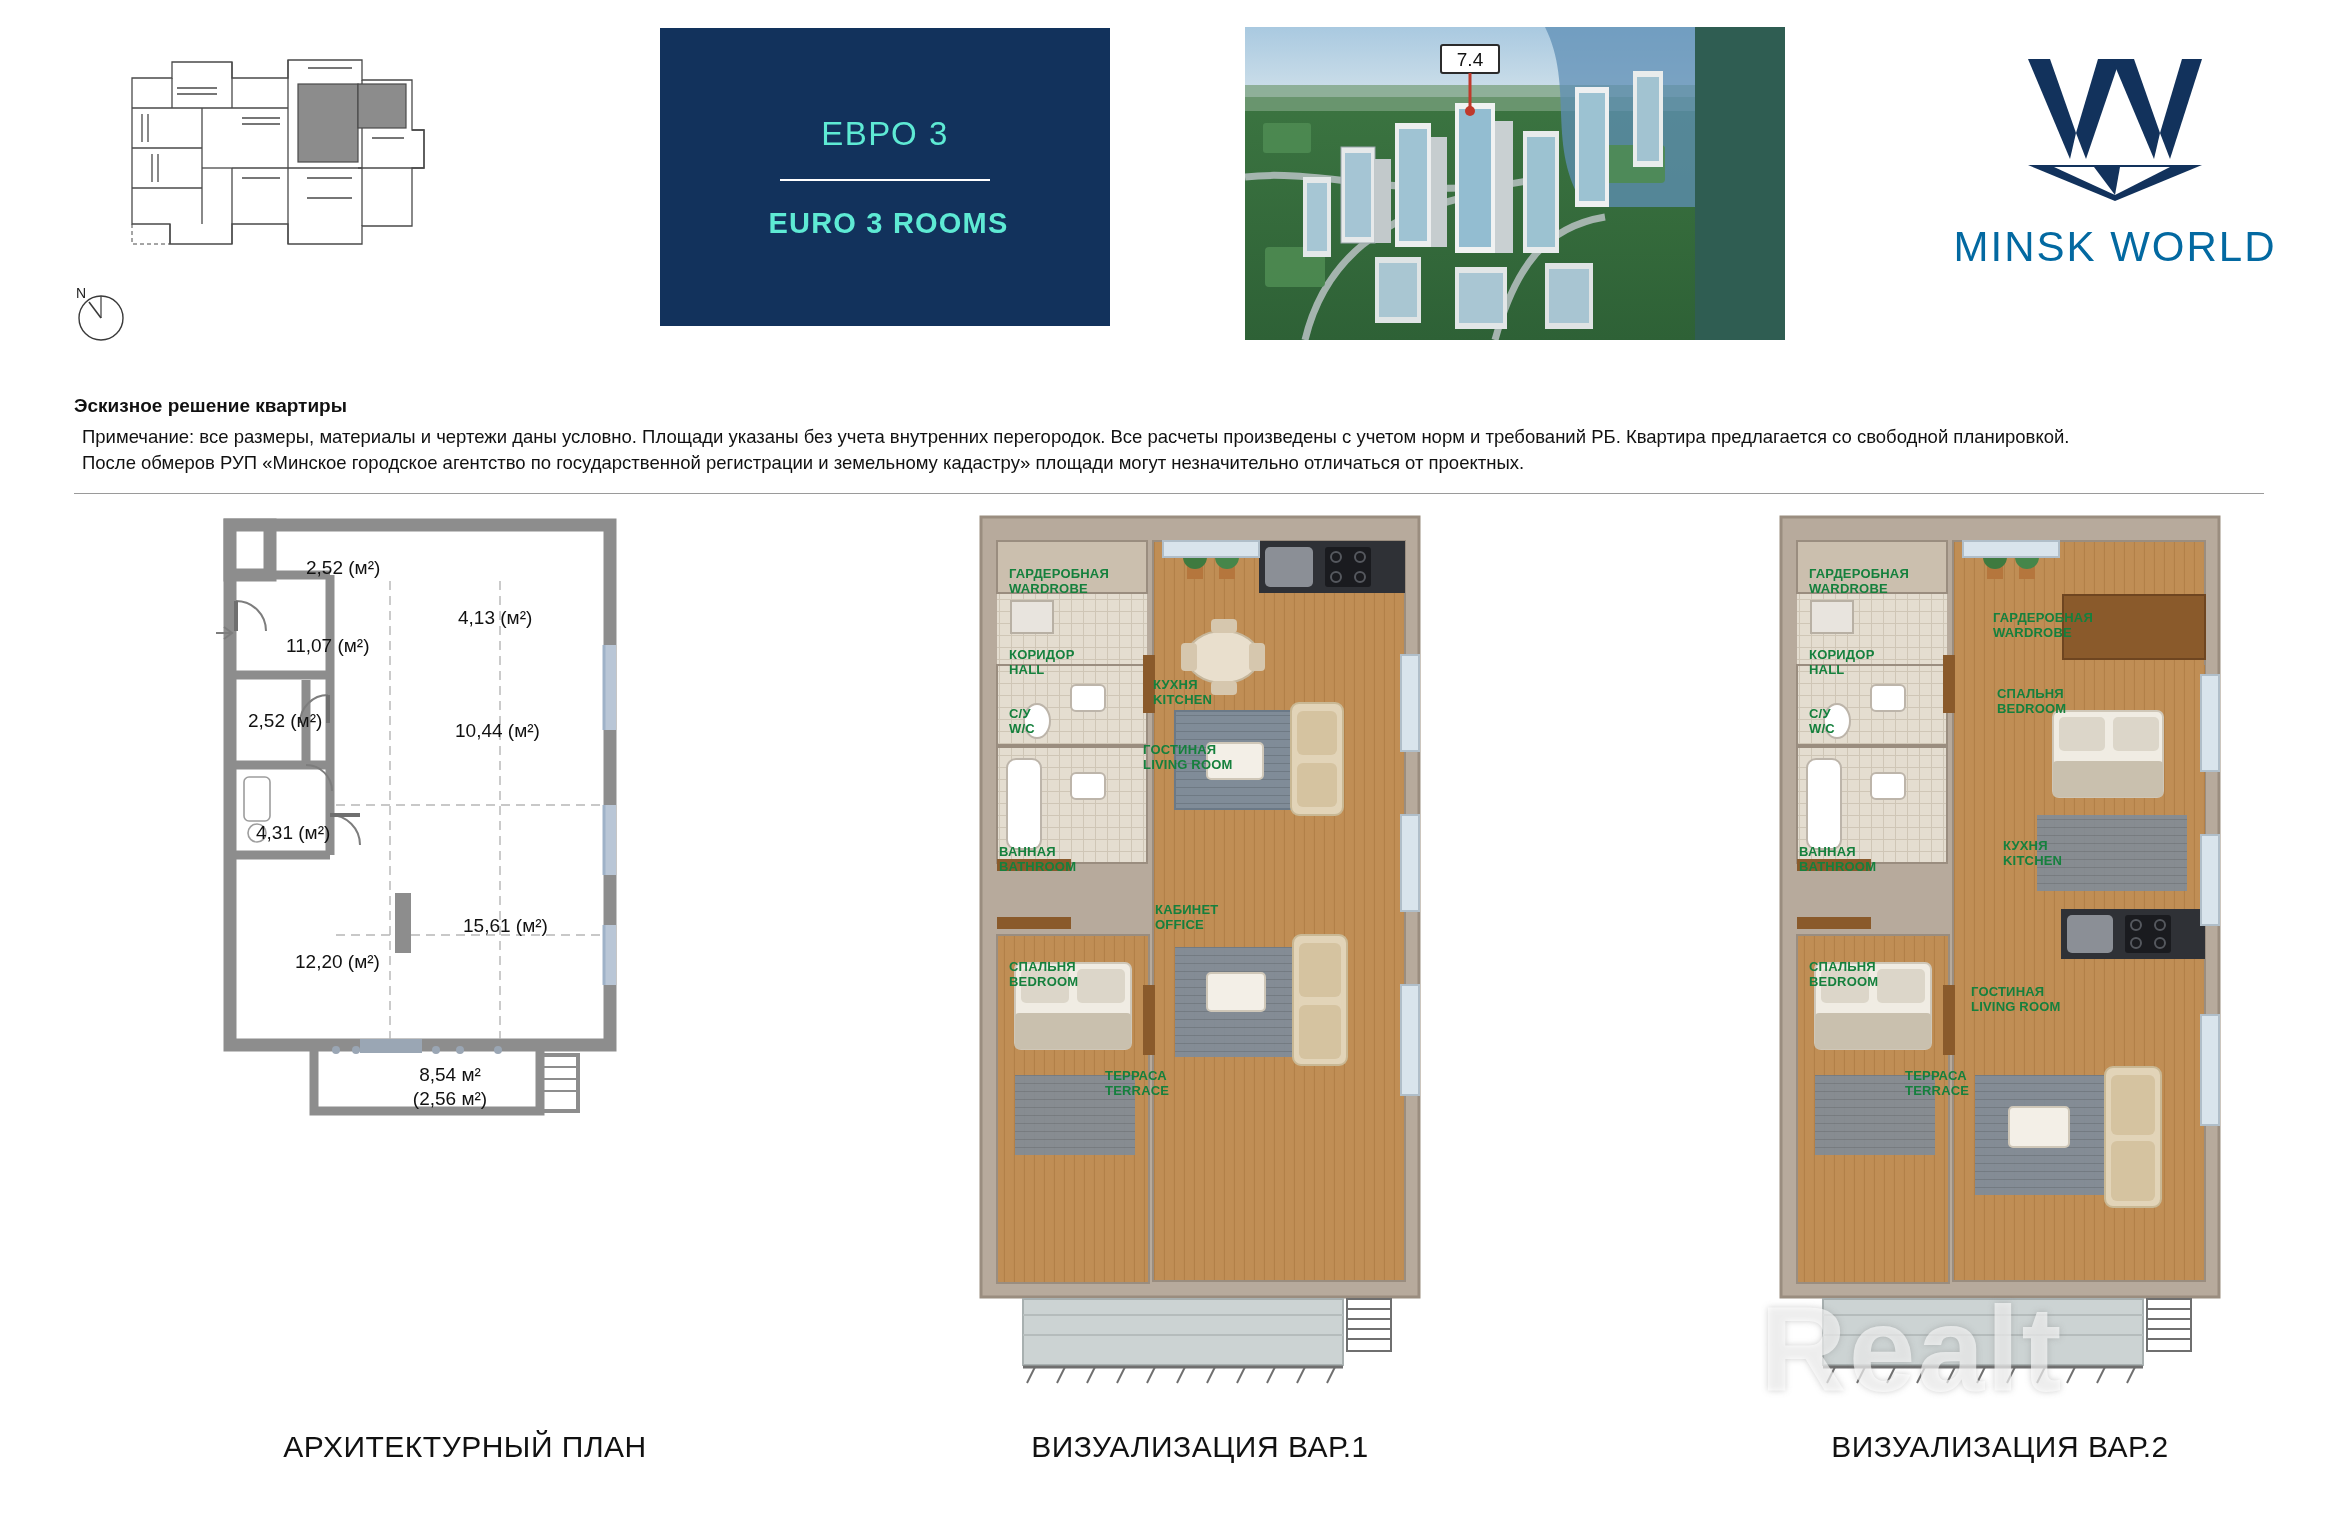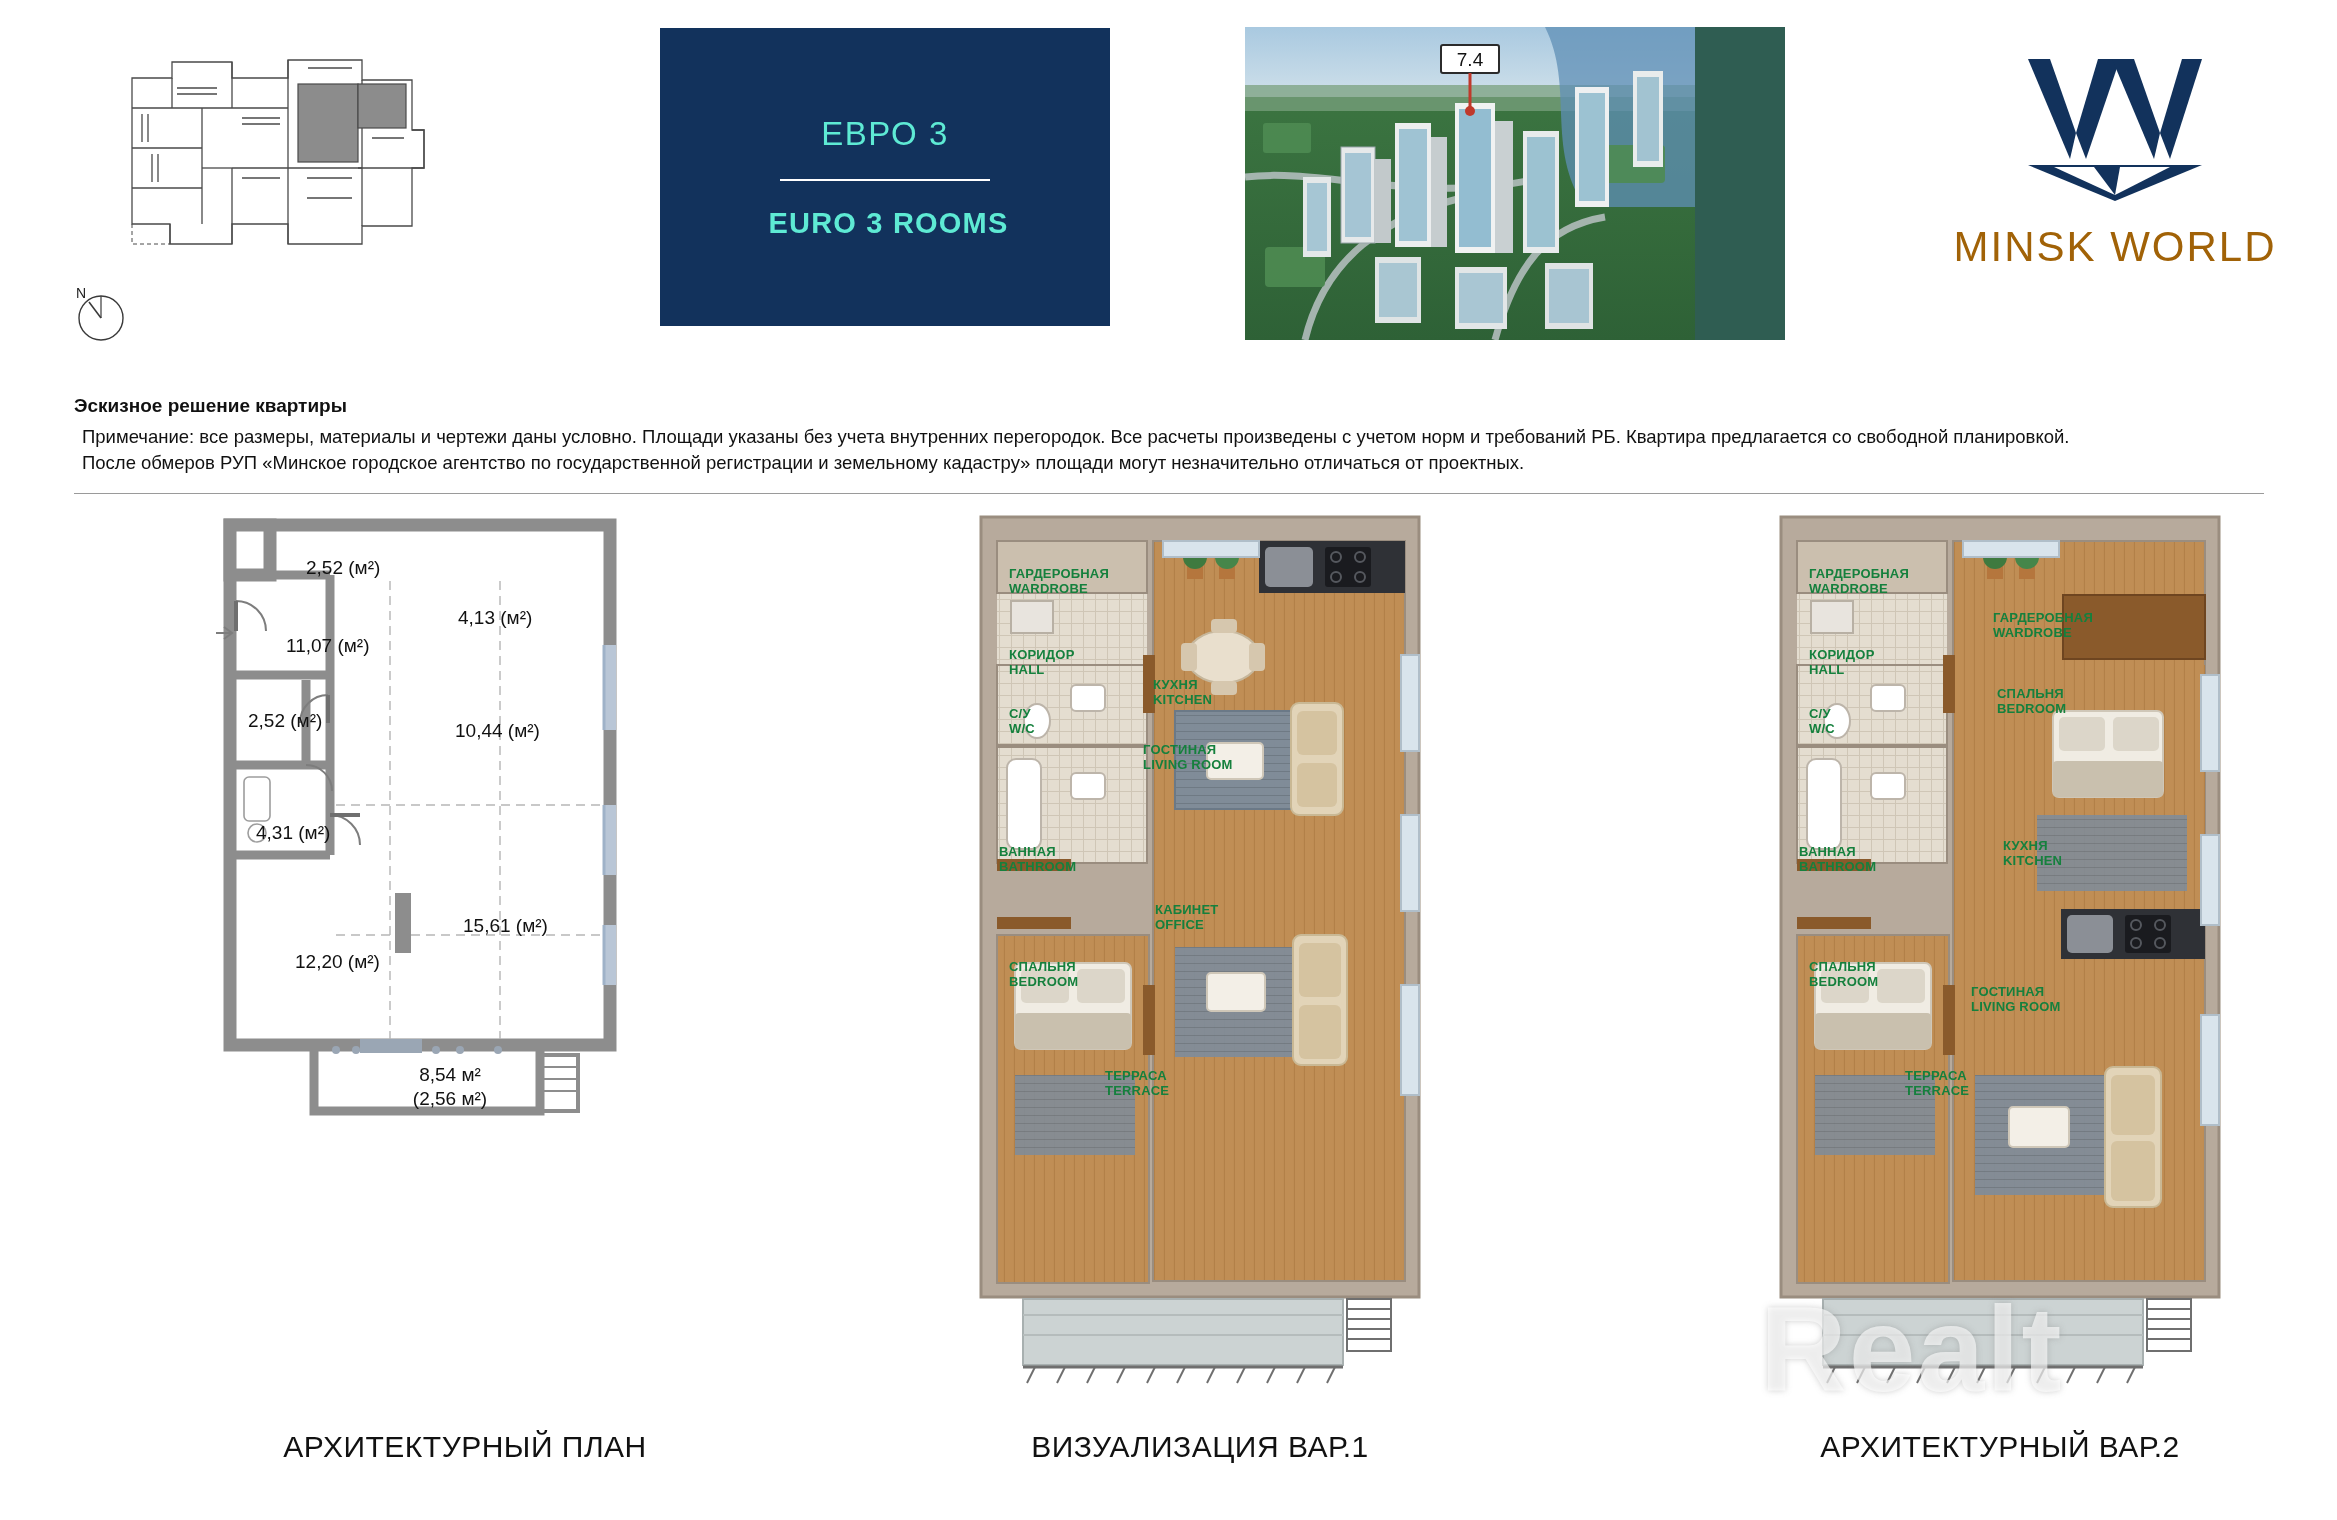--- a/index.html
+++ b/index.html
@@ -91,21 +91,21 @@
     width: 420px; height: 260px;
     display: flex;
     flex-direction: column;
     align-items: center;
   }
   .logo-mark { width: 190px; height: 150px; }
   .logo-text {
     margin-top: 18px;
     font-size: 42px;
     letter-spacing: 2px;
-    color: #a16207;
+    color: #0369a1;
     font-weight: 400;
   }
 
   
   .note {
     position: absolute;
     left: 74px; top: 395px;
     width: 2190px;
   }
   .note-title {
@@ -814,17 +814,17 @@
       <div class="room-label" style="left:196px; top:470px; width:160px;">
         <div>ГОСТИНАЯ</div>
         <div class="en">LIVING ROOM</div>
       </div>
       <div class="room-label" style="left:130px; top:554px; width:160px;">
         <div>ТЕРРАСА</div>
         <div class="en">TERRACE</div>
       </div>
     </div>
   </div>
-  <div class="panel-caption" style="left:1750px; width:500px;">АРХИТЕКТУРНЫЙ ВАР.2</div>
+  <div class="panel-caption" style="left:1750px; width:500px;">ВИЗУАЛИЗАЦИЯ ВАР.2</div>
 
   <div class="watermark">Realt</div>
 
 </div>
 
 </body></html>

